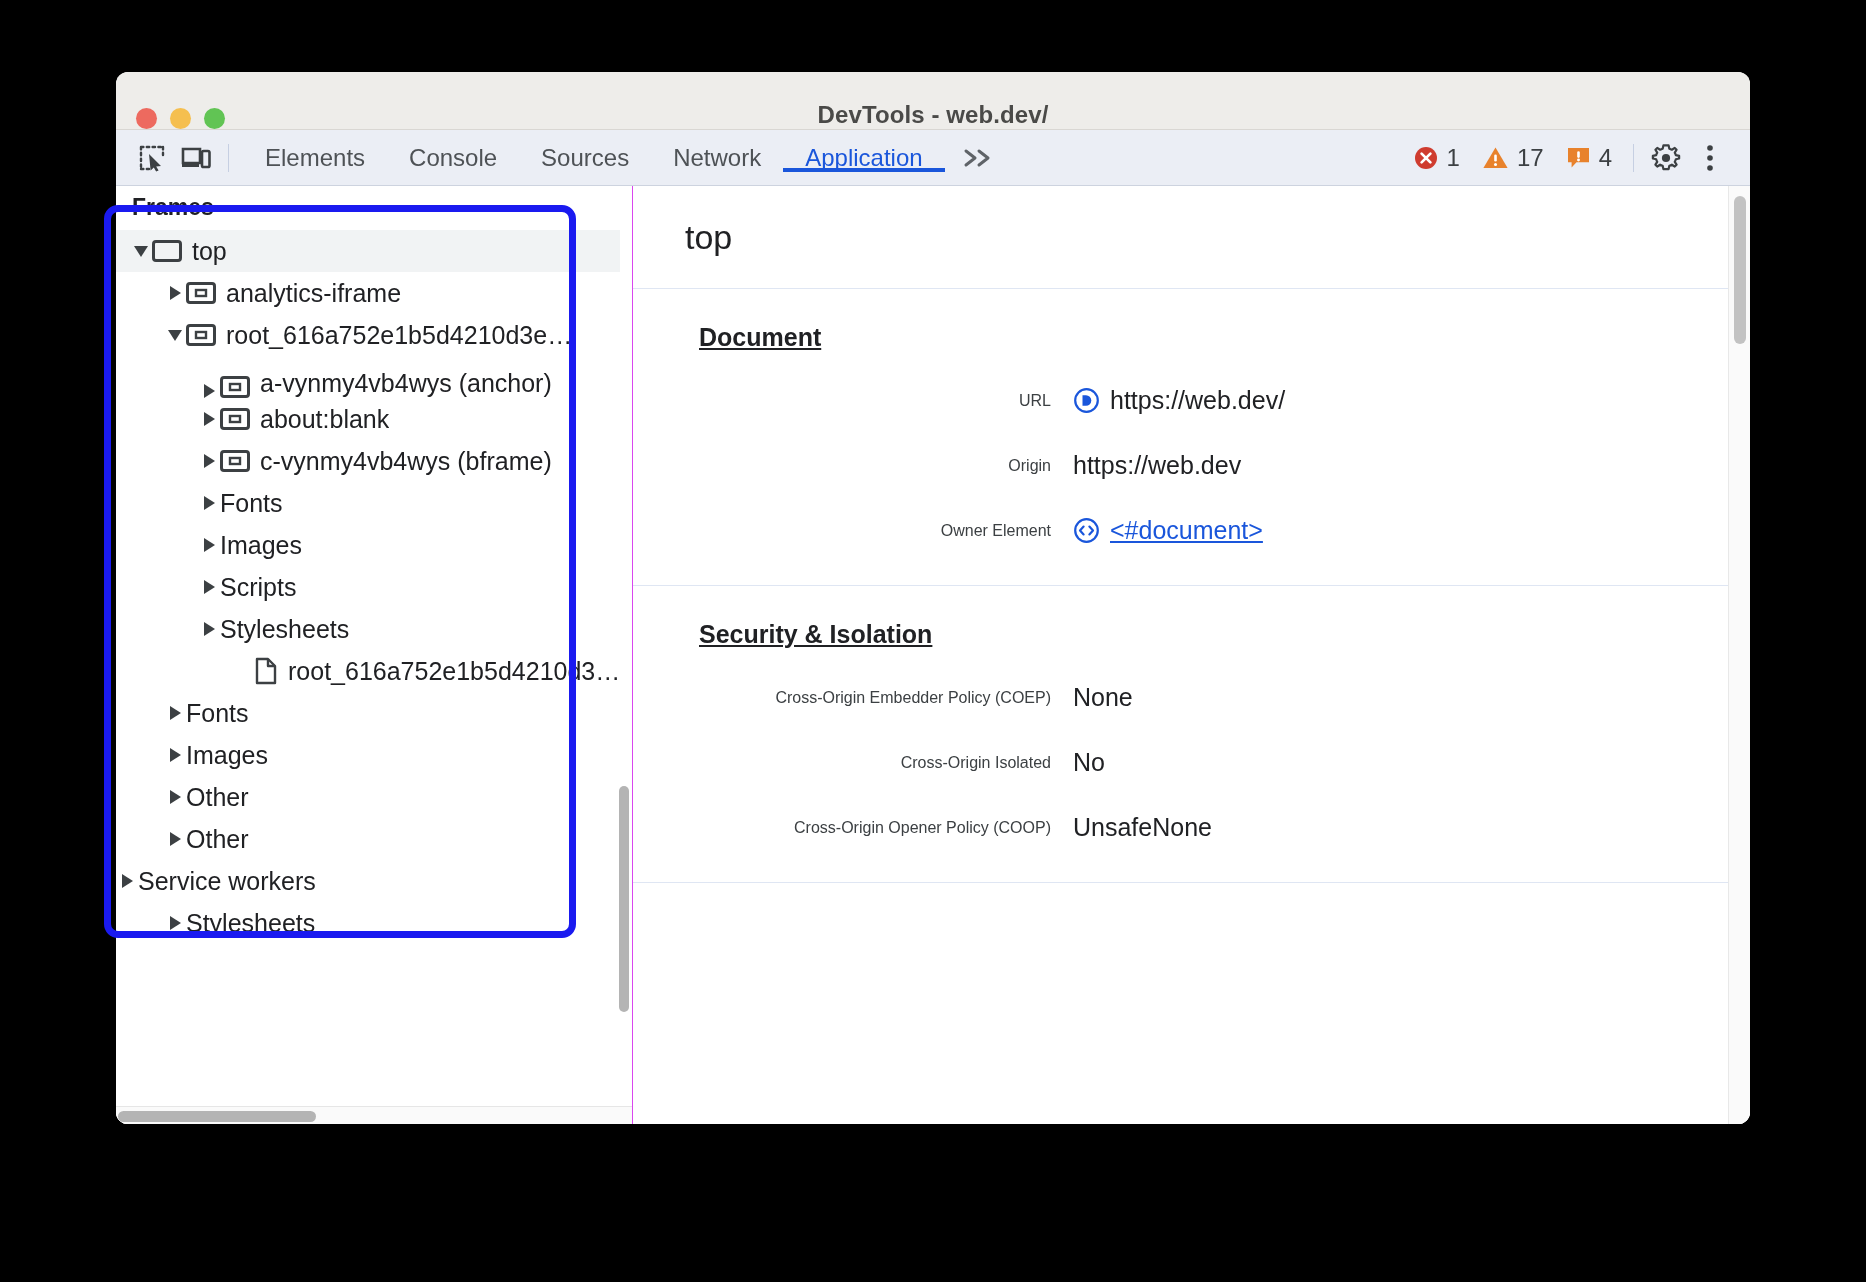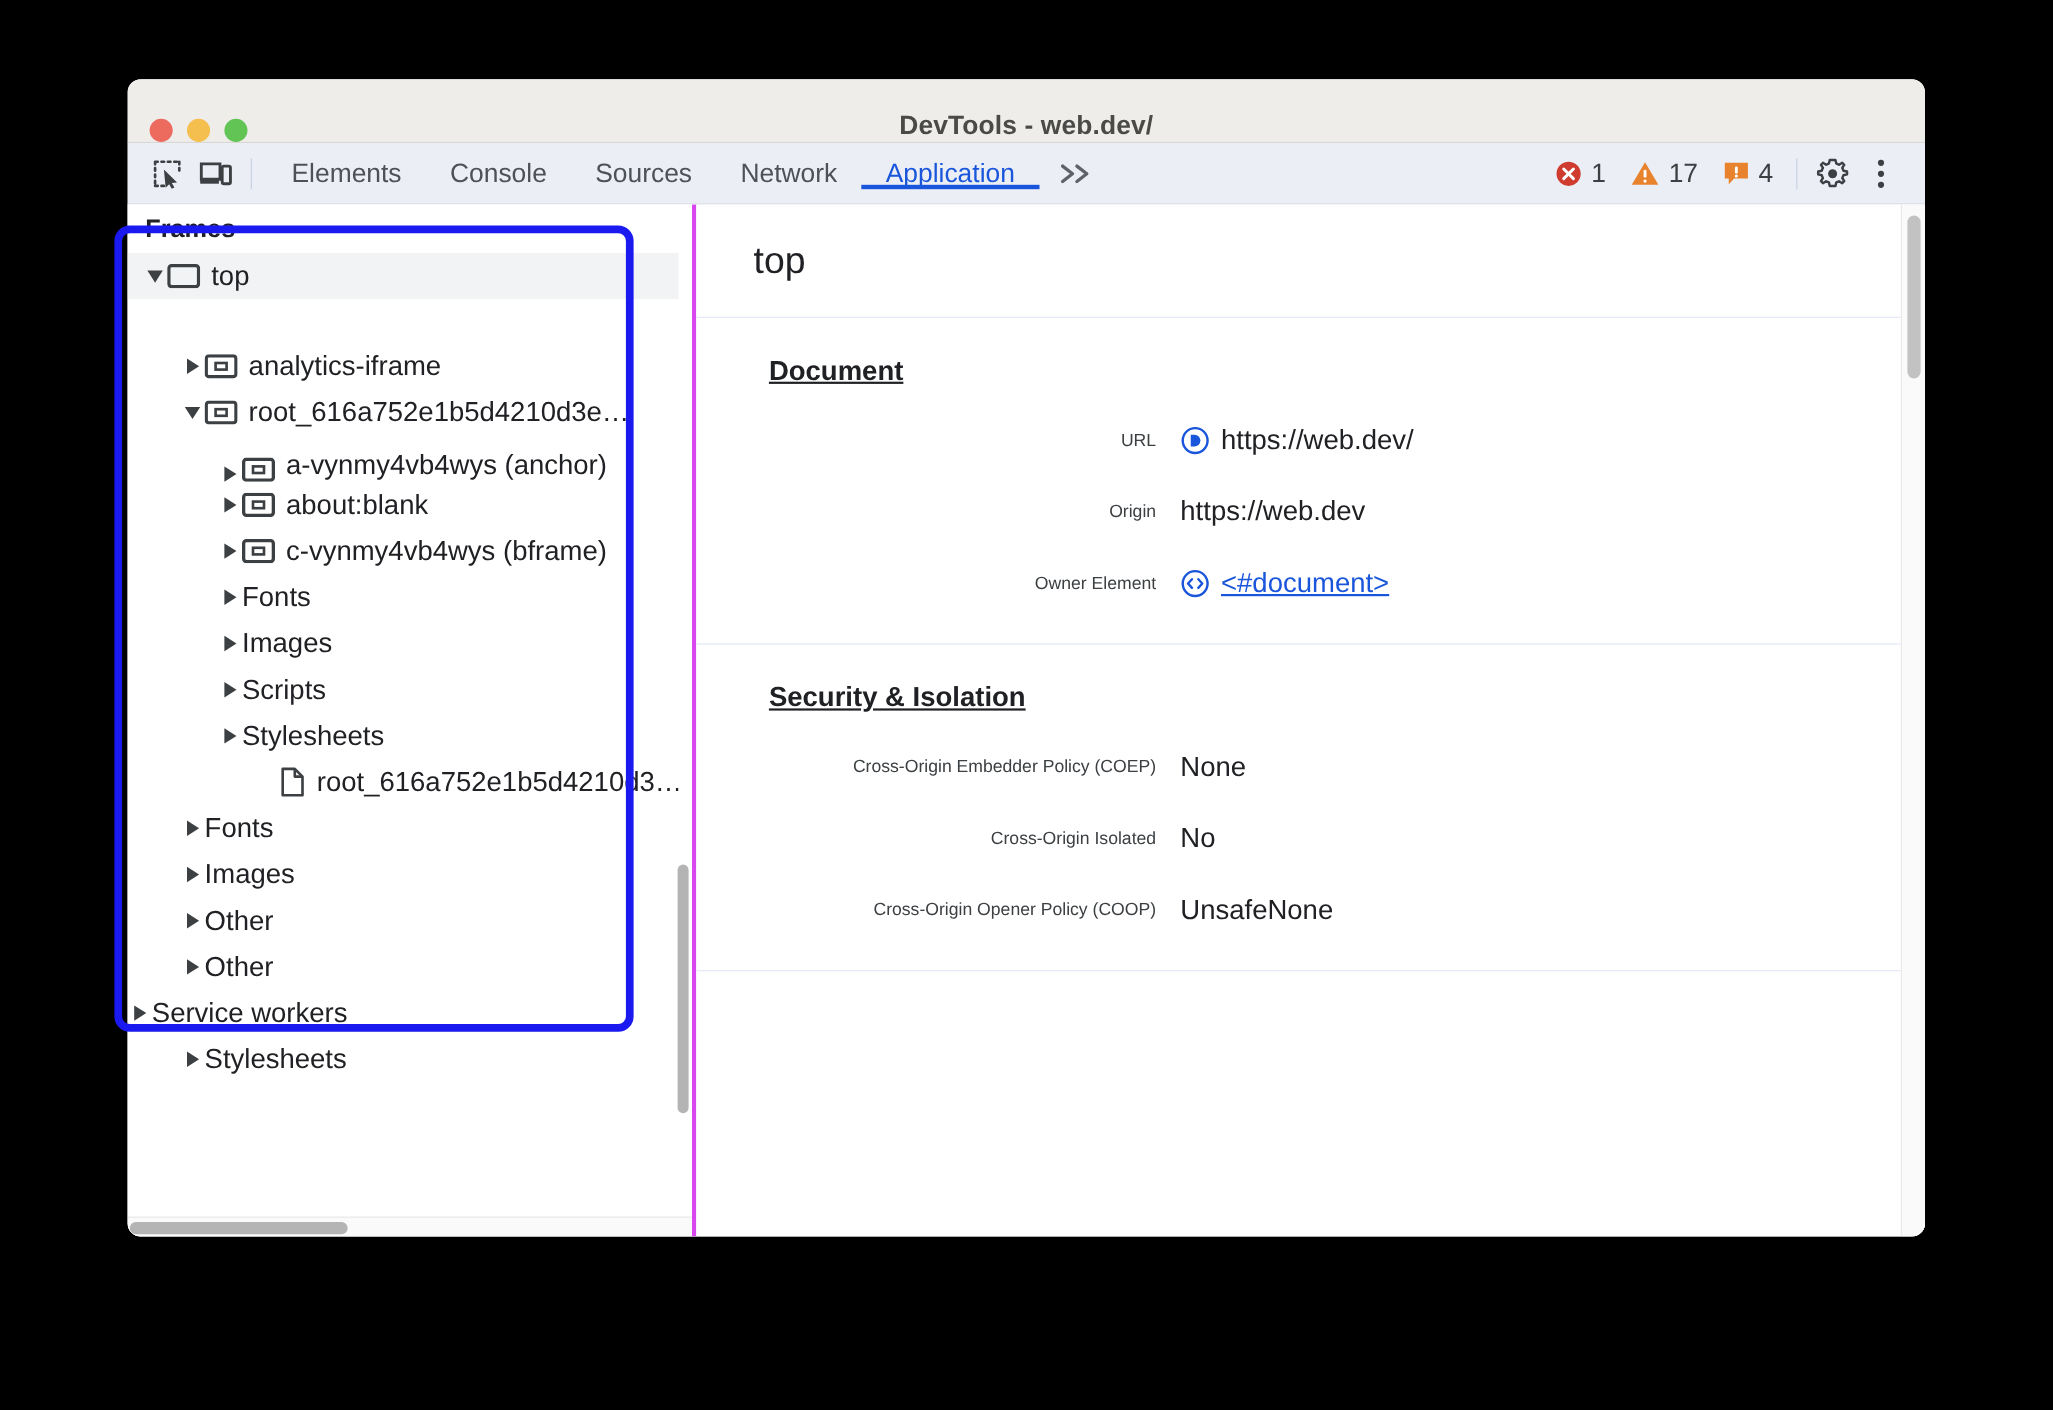--- a/index.html
+++ b/index.html
@@ -123,21 +123,21 @@
     min-height: 0;
     background: #ffffff;
   }
 
   
   .left-pane {
     width: 517px;
     flex: none;
     display: flex;
     flex-direction: column;
-    border-right: 4px solid #d946ef;
+    border-right: 1px solid #d946ef;
     position: relative;
     background: #fff;
   }
   .pane-header {
     height: 42px;
     display: flex; align-items: center;
     padding-left: 16px;
     font-size: 23px;
     font-weight: bold;
     color: #202124;
@@ -415,21 +415,21 @@
               <span class="tw">
                 <span class="caret caret-down"></span>
               </span>
               <span class="ficon">
                 <svg width="30" height="22" viewBox="0 0 30 22">
                   <rect x="1.5" y="1.5" width="27" height="19" rx="2.5" fill="none" stroke="#3c4043" stroke-width="3"></rect>
                 </svg>
               </span>
               <span class="label">top</span>
             </div>
-            <div class="node" style="padding-left: 48px; margin-top: 40px;">
+            <div class="node" style="padding-left: 48px;">
               <span class="tw">
                 <span class="caret caret-right"></span>
               </span>
               <span class="ficon">
                 <svg width="30" height="22" viewBox="0 0 30 22">
                   <rect x="1.5" y="1.5" width="27" height="19" rx="2.5" fill="none" stroke="#3c4043" stroke-width="3"></rect>
                   <rect x="10" y="8" width="10" height="6" fill="none" stroke="#3c4043" stroke-width="2.4"></rect>
                 </svg>
               </span>
               <span class="label">analytics-iframe</span>

